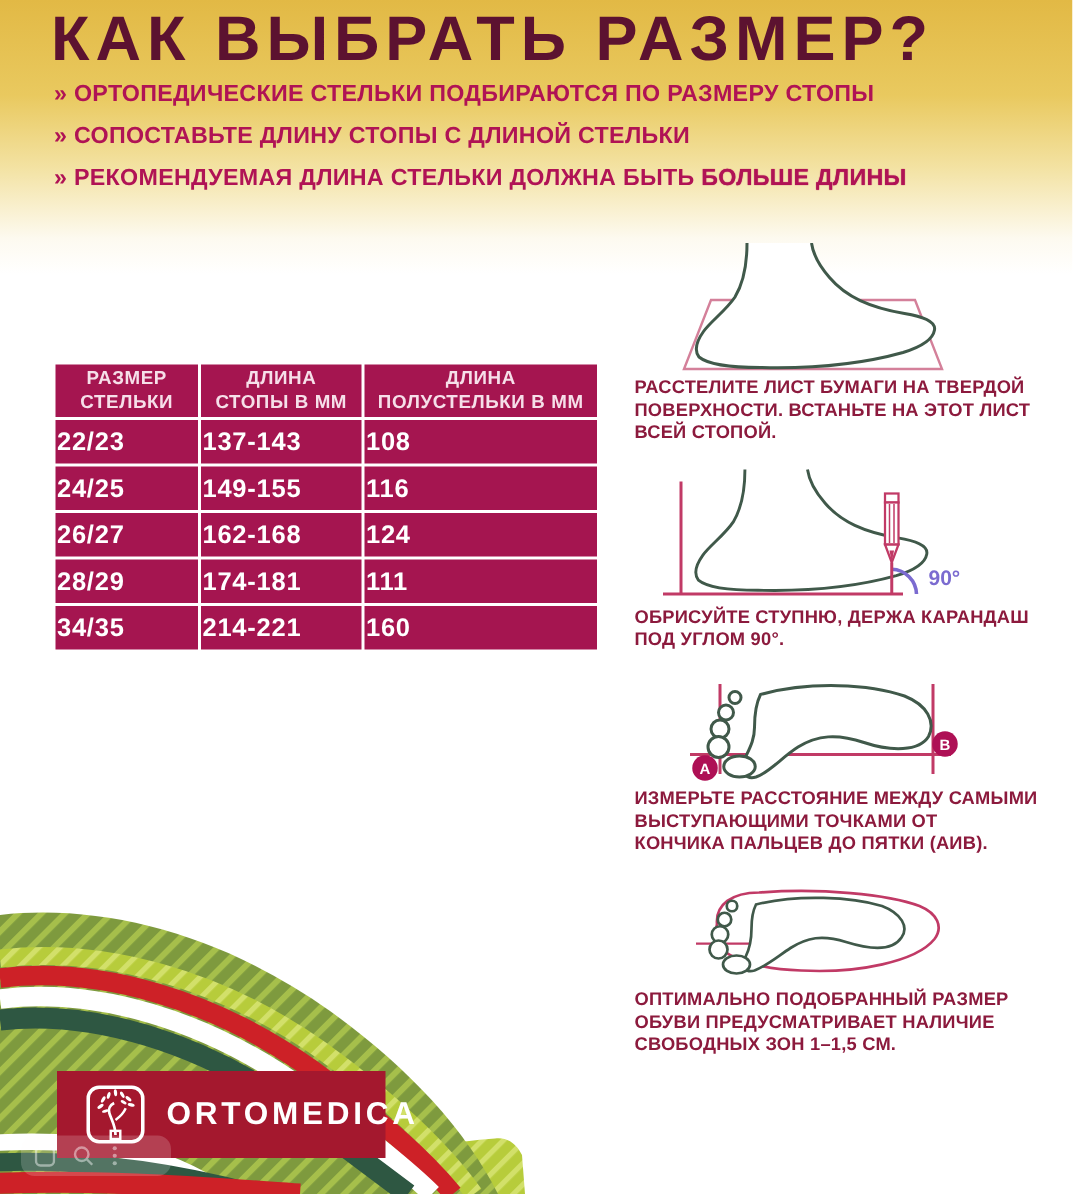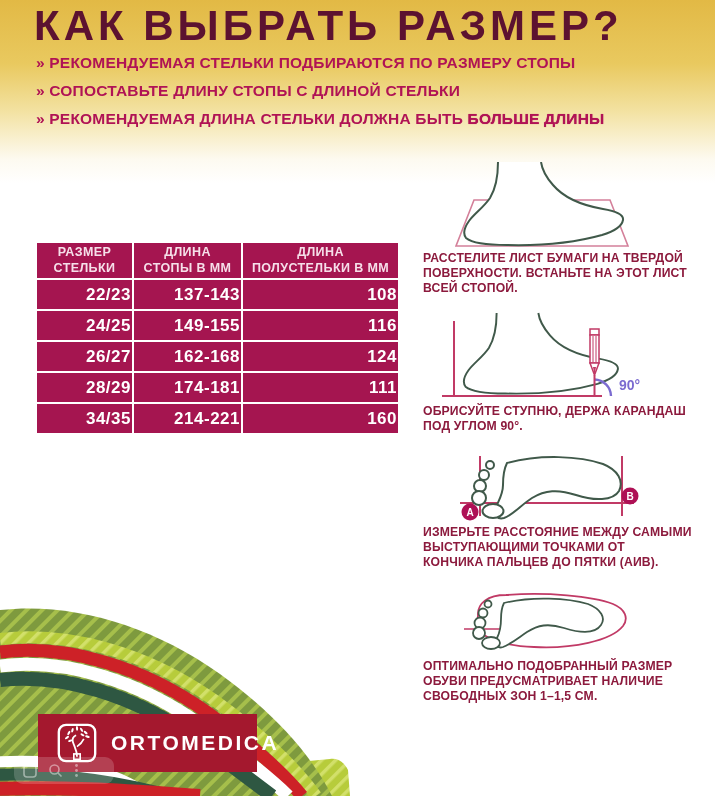--- a/index.html
+++ b/index.html
@@ -8,21 +8,21 @@
   .title{position:absolute;left:34px;top:2px;margin:0;font-size:42px;font-weight:800;
          color:#5c1230;letter-spacing:4px;white-space:nowrap;}
   .bullet{position:absolute;left:36px;margin:0;font-size:15.5px;font-weight:700;color:#b01355;
           letter-spacing:.2px;line-height:22px;white-space:nowrap;}
   .b1{top:52px}.b2{top:80px}.b3{top:108px}
   .xbold{text-shadow:0 0 .7px currentColor;}
   
   table.sizes{position:absolute;left:35px;top:241px;width:365px;border-collapse:separate;border-spacing:2px;}
   table.sizes th{background:#a51550;color:#f6dfe9;font-size:12.5px;font-weight:700;letter-spacing:.4px;
                  white-space:pre-line;line-height:1.25;height:30px;padding:2px 1px;vertical-align:middle;text-align:center;margin-left:28px;}
-  table.sizes td{background:#a51550;color:#ffffff;font-size:17px;font-weight:700;text-align:right;
+  table.sizes td{background:#a51550;color:#ffffff;font-size:17px;font-weight:700;text-align:left;
                  height:27px;letter-spacing:.5px;}
   
   .step-text{position:absolute;left:423px;margin:0;width:296px;font-size:12.2px;font-weight:700;
              color:#8c1a3d;line-height:15px;letter-spacing:.15px;white-space:pre-line;}
   .t1{top:251px}.t2{top:404px}.t3{top:525px}.t4{top:659px}
   .ill{position:absolute;}
   .i1{left:452px;top:162px}.i2{left:440px;top:305px}.i3{left:452px;top:454px}.i4{left:452px;top:590px}
   
   .waves{position:absolute;left:0;top:556px;z-index:1;}
   .logo{position:absolute;left:38px;top:714px;width:219px;height:58px;background:#a4182e;
@@ -34,21 +34,21 @@
             padding:0 9px;box-sizing:border-box;}
   .artifact svg{opacity:.45;}
 </style>
 </head>
 <body>
 
 <div class="page">
 
   <h1 class="title">КАК ВЫБРАТЬ РАЗМЕР?</h1>
 
-  <p class="bullet b1">» РЕКОМЕНДУЕМАЯ СТЕЛЬКИ ПОДБИРАЮТСЯ ПО РАЗМЕРУ СТОПЫ</p>
+  <p class="bullet b1">» ОРТОПЕДИЧЕСКИЕ СТЕЛЬКИ ПОДБИРАЮТСЯ ПО РАЗМЕРУ СТОПЫ</p>
   <p class="bullet b2">» СОПОСТАВЬТЕ ДЛИНУ СТОПЫ С ДЛИНОЙ СТЕЛЬКИ</p>
   <p class="bullet b3"><span>» РЕКОМЕНДУЕМАЯ ДЛИНА СТЕЛЬКИ ДОЛЖНА БЫТЬ </span><span class="xbold">БОЛЬШЕ ДЛИНЫ</span><br></p>
 
   <table class="sizes">
     <colgroup>
         <col style="width:95px">
         <col style="width:107px">
         <col style="width:155px">
       </colgroup>
     <thead>

